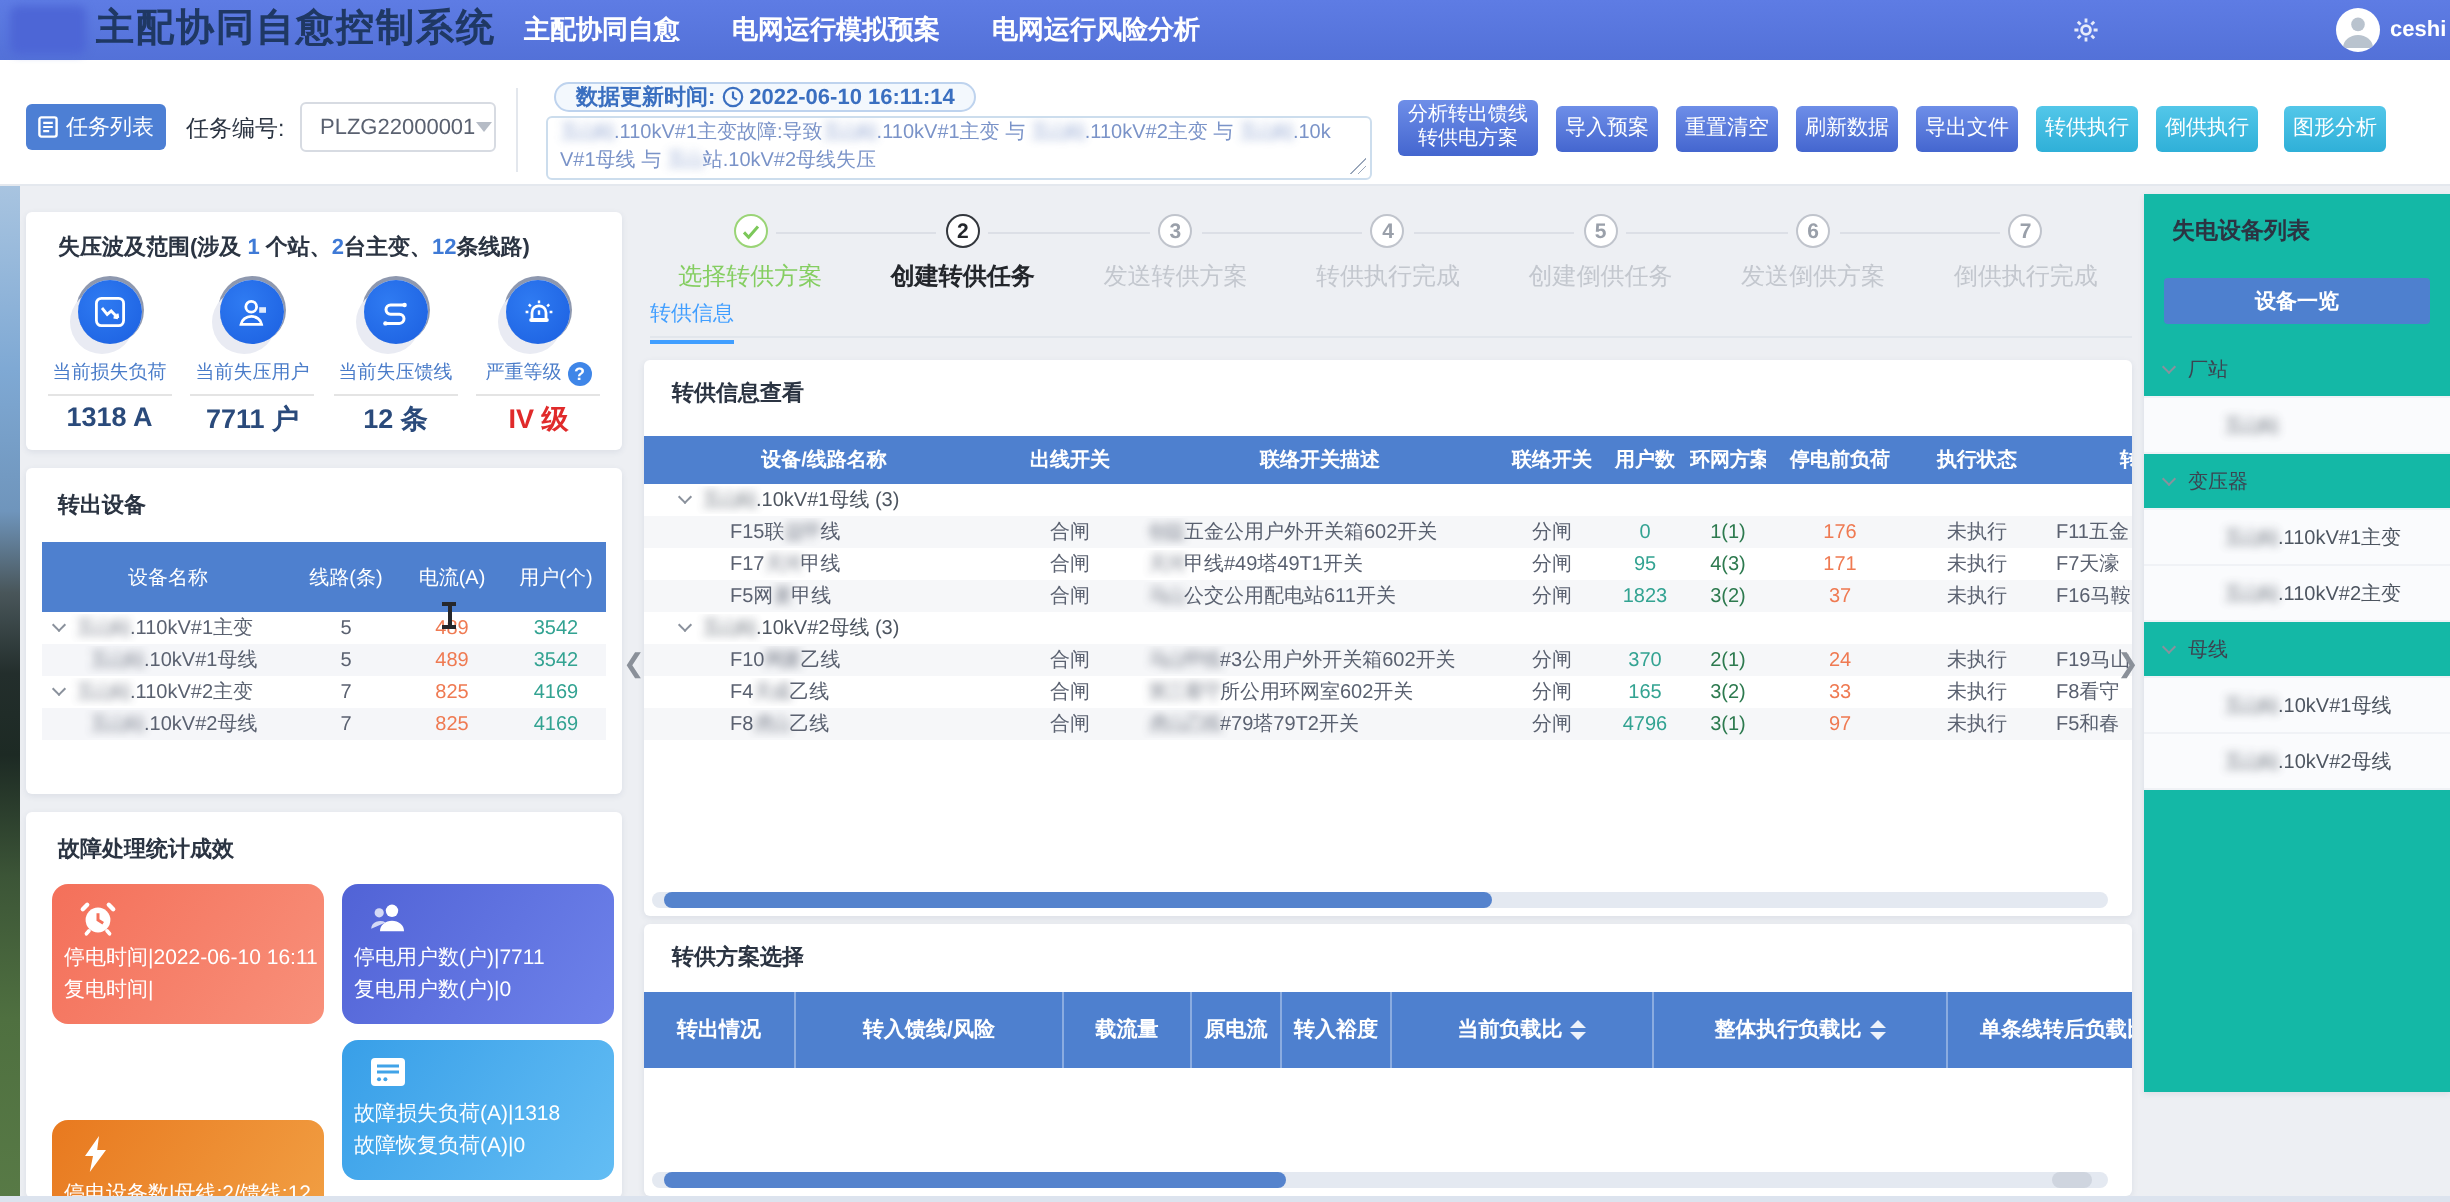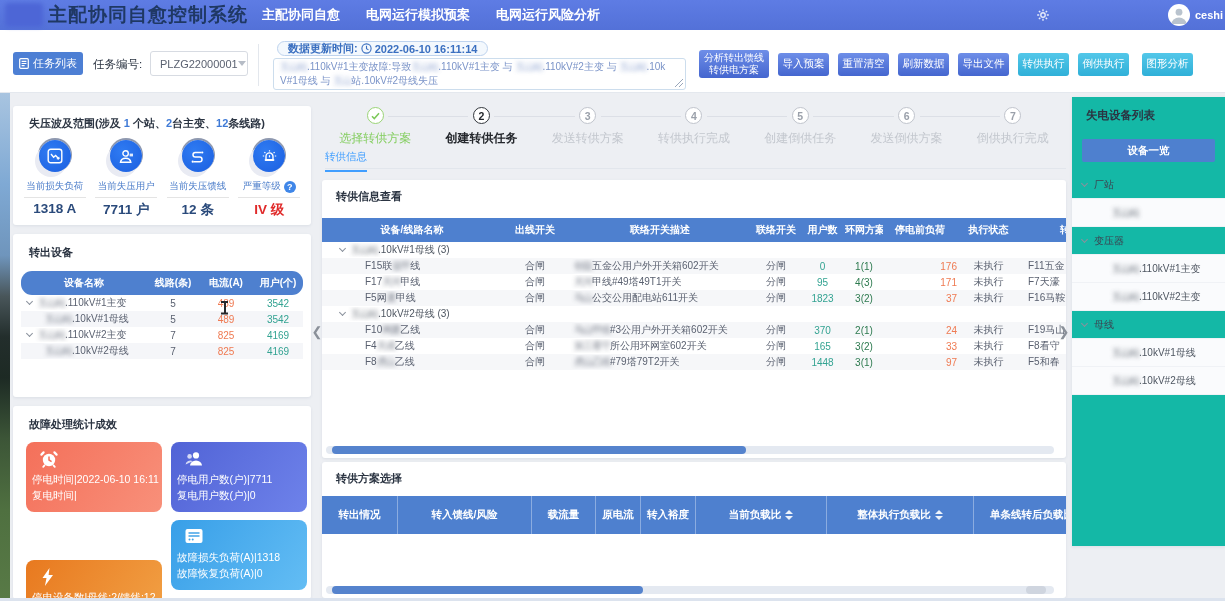--- a/index.html
+++ b/index.html
@@ -51,21 +51,21 @@
 .stat-circle { position:relative; width:32px; height:32px; border-radius:50%; background:radial-gradient(circle at 38% 35%,#2f7bf2,#1b5fe0); box-shadow:-4px 5px 0 0 #e9ebf3, 0 -1px 0 1px rgba(30,50,95,.5); display:flex; align-items:center; justify-content:center; }
 .stat-label { margin-top:8px; font-size:9.5px; color:#4a7cc9; white-space:nowrap; display:flex; align-items:center; gap:3px; }
 .stat-div { width:62px; border-top:1px solid #e4e4e4; margin-top:4px; }
 .stat-value { margin-top:3px; font-size:13.5px; font-weight:bold; color:#2a4a7b; white-space:nowrap; }
 .stat-value.danger { color:#e02a2a; }
 .help-badge { width:12px; height:12px; border-radius:50%; background:#3f86e8; color:#fff; font-size:9px; line-height:12px; text-align:center; font-weight:bold; }
 
 .card-out { top:141px; height:163px; }
 .lcard-title { position:absolute; left:16px; top:11px; font-size:11px; font-weight:bold; color:#2b3442; }
 .out-table { position:absolute; left:8px; right:8px; top:37px; font-size:10px; }
-.ot-header { display:flex; height:24px; background:#4e80cf; color:#fff; font-weight:bold; align-items:center;border-radius:11px; }
+.ot-header { display:flex; height:35px; background:#4e80cf; color:#fff; font-weight:normal; align-items:center; }
 .ot-header .c { text-align:center; }
 .ot-row { display:flex; height:16px; align-items:center; color:#5a6170; }
 .ot-row:nth-child(odd) { background:#f5f6f9; }
 .ot-row .c { text-align:center; }
 .c.cname { width:126px; text-align:left; position:relative; white-space:nowrap; overflow:hidden; }
 .c.clines { width:52px; }
 .c.camp { width:54px; }
 .c.cusers { width:50px; }
 .val-amp { color:#ef7a52; }
 .val-users { color:#33a392; }
@@ -103,21 +103,21 @@
 .it-header .ic { text-align:center; }
 .it-row { display:flex; height:16px; align-items:center; color:#5a6170; }
 .it-row.alt { background:#f6f7f9; }
 .ic { white-space:nowrap; overflow:hidden; text-align:center; }
 .ic1 { width:180px; text-align:left; }
 .ic2 { width:66px; }
 .ic3 { width:184px; text-align:left; padding-left:6px; }
 .ic4 { width:48px; }
 .ic5 { width:45px; }
 .ic6 { width:38px; }
-.ic7 { width:74px;text-align:right; }
+.ic7 { width:74px; }
 .ic8 { width:63px; }
 .ic9 { width:120px; text-align:left; padding-left:8px; }
 .it-header .ic3 { text-align:center; padding-left:0; }
 .it-header .ic9 { text-align:center; padding-left:0; }
 .grow-name { padding-left:12px; color:#4d5560; }
 .row-name { padding-left:43px; }
 .val-u { color:#33a392; }
 .val-ring { color:#2d7a4f; }
 .val-load { color:#ef7a52; }
 .hscroll { position:absolute; left:4px; right:12px; bottom:4px; height:8px; background:#e4e9f1; border-radius:4px; }
@@ -494,21 +494,21 @@
             <div class="ic ic6 val-ring">3(2)</div>
             <div class="ic ic7 val-load">33</div>
             <div class="ic ic8">未执行</div>
             <div class="ic ic9">F8看守</div>
           </div>
           <div class="it-row alt">
             <div class="ic ic1 row-name"><span>F8</span><span class="blur">虎山</span><span>乙线</span></div>
             <div class="ic ic2">合闸</div>
             <div class="ic ic3"><span class="blur">虎山乙线</span><span>#79塔79T2开关</span></div>
             <div class="ic ic4">分闸</div>
-            <div class="ic ic5 val-u">1448</div>
+            <div class="ic ic5 val-u">4796</div>
             <div class="ic ic6 val-ring">3(1)</div>
             <div class="ic ic7 val-load">97</div>
             <div class="ic ic8">未执行</div>
             <div class="ic ic9">F5和春</div>
           </div>
         </div>
       <div class="hscroll">
           <div class="hthumb"></div>
         </div>
     </div>

